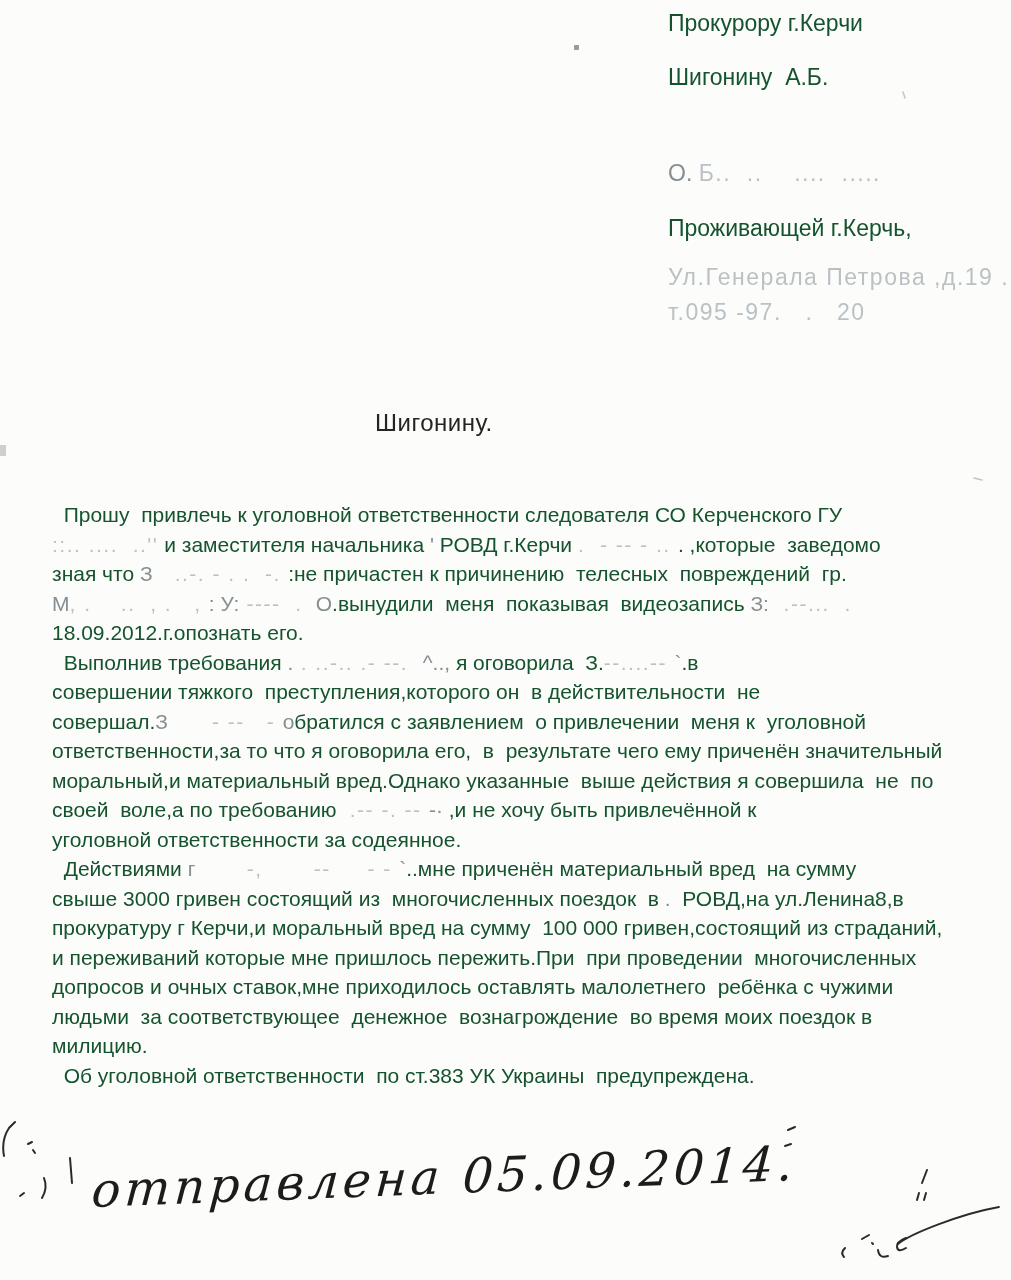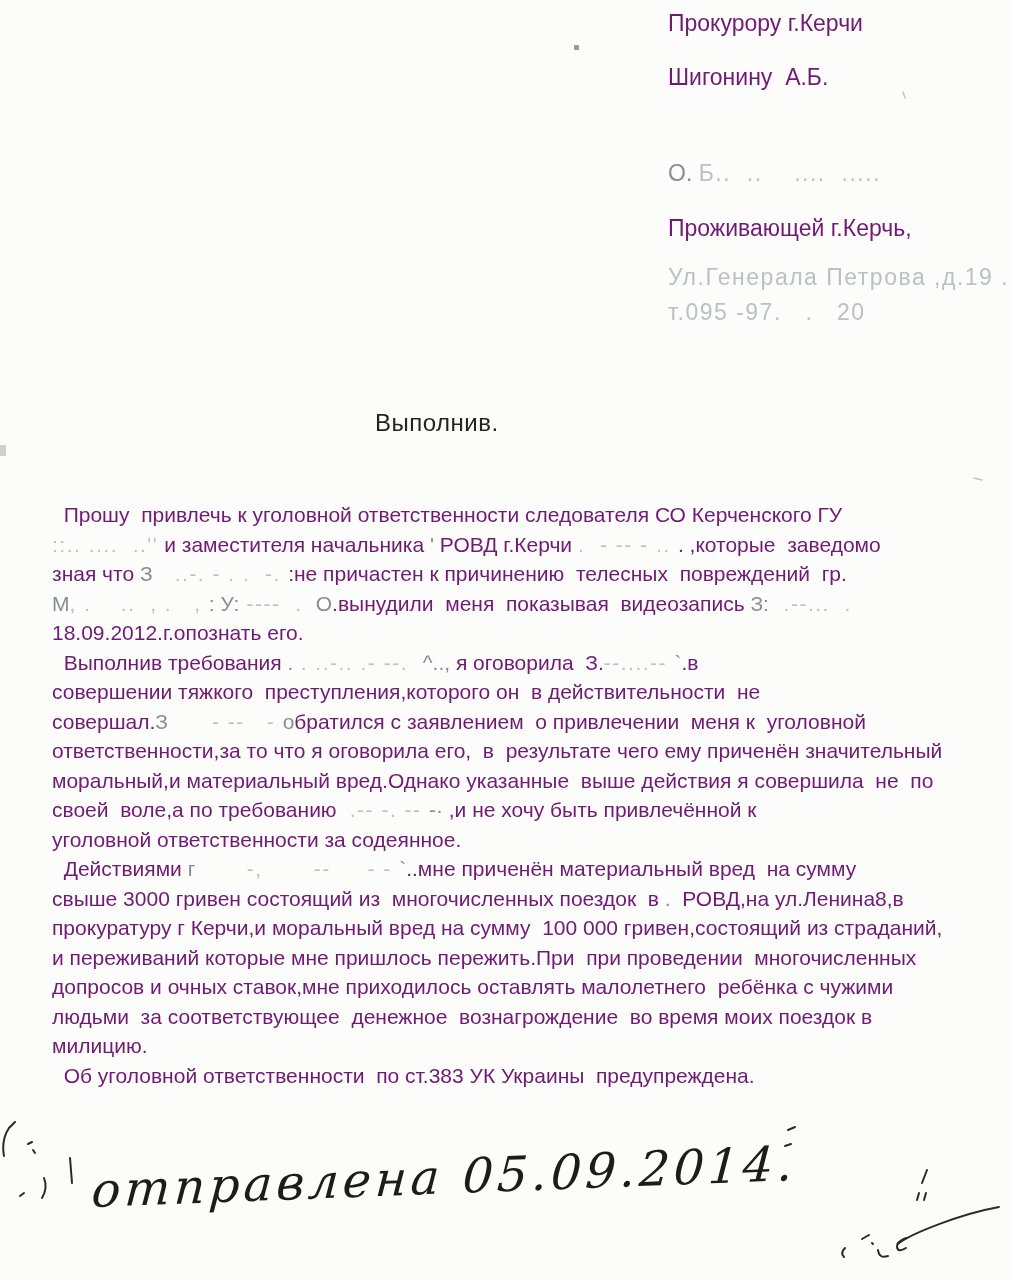--- a/index.html
+++ b/index.html
@@ -26,21 +26,21 @@
     position:absolute;left:52px;top:350px;width:956px;
     font-size:21px;line-height:29.5px;white-space:pre;
   }
   .doc-title{
     font-size:24px;height:32px;line-height:28px;
     padding-left:323px;letter-spacing:.5px;
   }
   .line{height:29.5px;overflow:visible;}
   .recipient-block .line{height:30px;}
   
-  .seg-n{color:#701a75;}
+  .seg-n{color:#14532d;}
   .seg-g{color:#848e93;}
   .seg-f{color:#b7bec2;opacity:.95;filter:blur(.4px);letter-spacing:1.5px;}
   
   .handwriting{
     position:absolute;left:92px;top:1162px;width:560px;
     font-family:"DejaVu Serif","Liberation Serif",serif;
     font-style:italic;font-size:48px;color:#1c1c1c;
     letter-spacing:4px;white-space:pre;
     transform:rotate(-2.2deg) skewX(-6deg);
     transform-origin:left center;
@@ -51,21 +51,21 @@
   .speck-b{position:absolute;left:0px;top:445px;width:6px;height:11px;background:#cfcfcb;}
 </style>
 </head>
 <body>
 
 <div class="page">
 
   <div class="recipient-block" id="recipient-block"><div class="line"><span class="seg-n">Прокурору г.Керчи</span></div><div class="line"><span class="seg-n">Шигонину  А.Б.</span></div><div class="line"><span class="seg-g">О. </span><span class="seg-f">Б..  ..    ....  .....</span></div><div class="line"><span class="seg-n">Проживающей г.Керчь,</span></div><div class="line"><span class="seg-f">Ул.Генерала Петрова ,д.19 ... 2,.</span></div><div class="line"><span class="seg-f">т.095 -97.   .   20</span></div></div>
 
   <div class="body-block">
-    <div class="doc-title">Выполнив.</div>
+    <div class="doc-title">Шигонину.</div>
     <div id="body-lines"><div class="line"><span class="seg-n">  Прошу  привлечь к уголовной ответственности следователя СО Керченского ГУ</span></div><div class="line"><span class="seg-f">::.. ....  ..''</span><span class="seg-n"> и заместителя начальника </span><span class="seg-g">' </span><span class="seg-n">РОВД г.Керчи </span><span class="seg-f">.  - -- - .. </span><span class="seg-n">. ,которые  заведомо</span></div><div class="line"><span class="seg-n">зная что </span><span class="seg-g">З</span><span class="seg-f">   ..-. - . .  -. </span><span class="seg-n">:не причастен к причинению  телесных  повреждений  гр.</span></div><div class="line"><span class="seg-g">М</span><span class="seg-f">, .    ..  , .   , </span><span class="seg-g">: У:</span><span class="seg-f"> ----  . </span><span class="seg-g"> О</span><span class="seg-n">.вынудили  меня  показывая  видеозапись </span><span class="seg-g">З:</span><span class="seg-f">  .--...  .</span></div><div class="line"><span class="seg-n">18.09.2012.г.опознать его.</span></div><div class="line"><span class="seg-n">  Выполнив требования </span><span class="seg-g">.</span><span class="seg-f"> . ..-.. .- --.  </span><span class="seg-g">^.., </span><span class="seg-n">я оговорила  З.</span><span class="seg-f">--....-- </span><span class="seg-g">`</span><span class="seg-n">.в</span></div><div class="line"><span class="seg-n">совершении тяжкого  преступления,которого он  в действительности  не</span></div><div class="line"><span class="seg-n">совершал.</span><span class="seg-g">З</span><span class="seg-f">      - --   - </span><span class="seg-g">о</span><span class="seg-n">братился с заявлением  о привлечении  меня к  уголовной</span></div><div class="line"><span class="seg-n">ответственности,за то что я оговорила его,  в  результате чего ему приченён значительный</span></div><div class="line"><span class="seg-n">моральный,и материальный вред.Однако указанные  выше действия я совершила  не  по</span></div><div class="line"><span class="seg-n">своей  воле,а по требованию </span><span class="seg-f"> .-- -. -- </span><span class="seg-g">-· </span><span class="seg-n">,и не хочу быть привлечённой к</span></div><div class="line"><span class="seg-n">уголовной ответственности за содеянное.</span></div><div class="line"><span class="seg-n">  Действиями </span><span class="seg-g">г</span><span class="seg-f">       -,       --     - - </span><span class="seg-g">`</span><span class="seg-n">..мне приченён материальный вред  на сумму</span></div><div class="line"><span class="seg-n">свыше 3000 гривен состоящий из  многочисленных поездок  в </span><span class="seg-g">. </span><span class="seg-n"> РОВД,на ул.Ленина8,в</span></div><div class="line"><span class="seg-n">прокуратуру г Керчи,и моральный вред на сумму  100 000 гривен,состоящий из страданий,</span></div><div class="line"><span class="seg-n">и переживаний которые мне пришлось пережить.При  при проведении  многочисленных</span></div><div class="line"><span class="seg-n">допросов и очных ставок,мне приходилось оставлять малолетнего  ребёнка с чужими</span></div><div class="line"><span class="seg-n">людьми  за соответствующее  денежное  вознагрождение  во время моих поездок в</span></div><div class="line"><span class="seg-n">милицию.</span></div><div class="line"><span class="seg-n">  Об уголовной ответственности  по ст.383 УК Украины  предупреждена.</span></div></div>
   </div>
 
   <div class="handwriting">отправлена 05.09.2014.</div>
 
   <div class="speck-a"></div>
   <div class="speck-b"></div>
 
   <svg class="artifacts" width="1011" height="1280" viewBox="0 0 1011 1280">
     <g fill="none" stroke="#2a2a2a" stroke-width="2" stroke-linecap="round">

